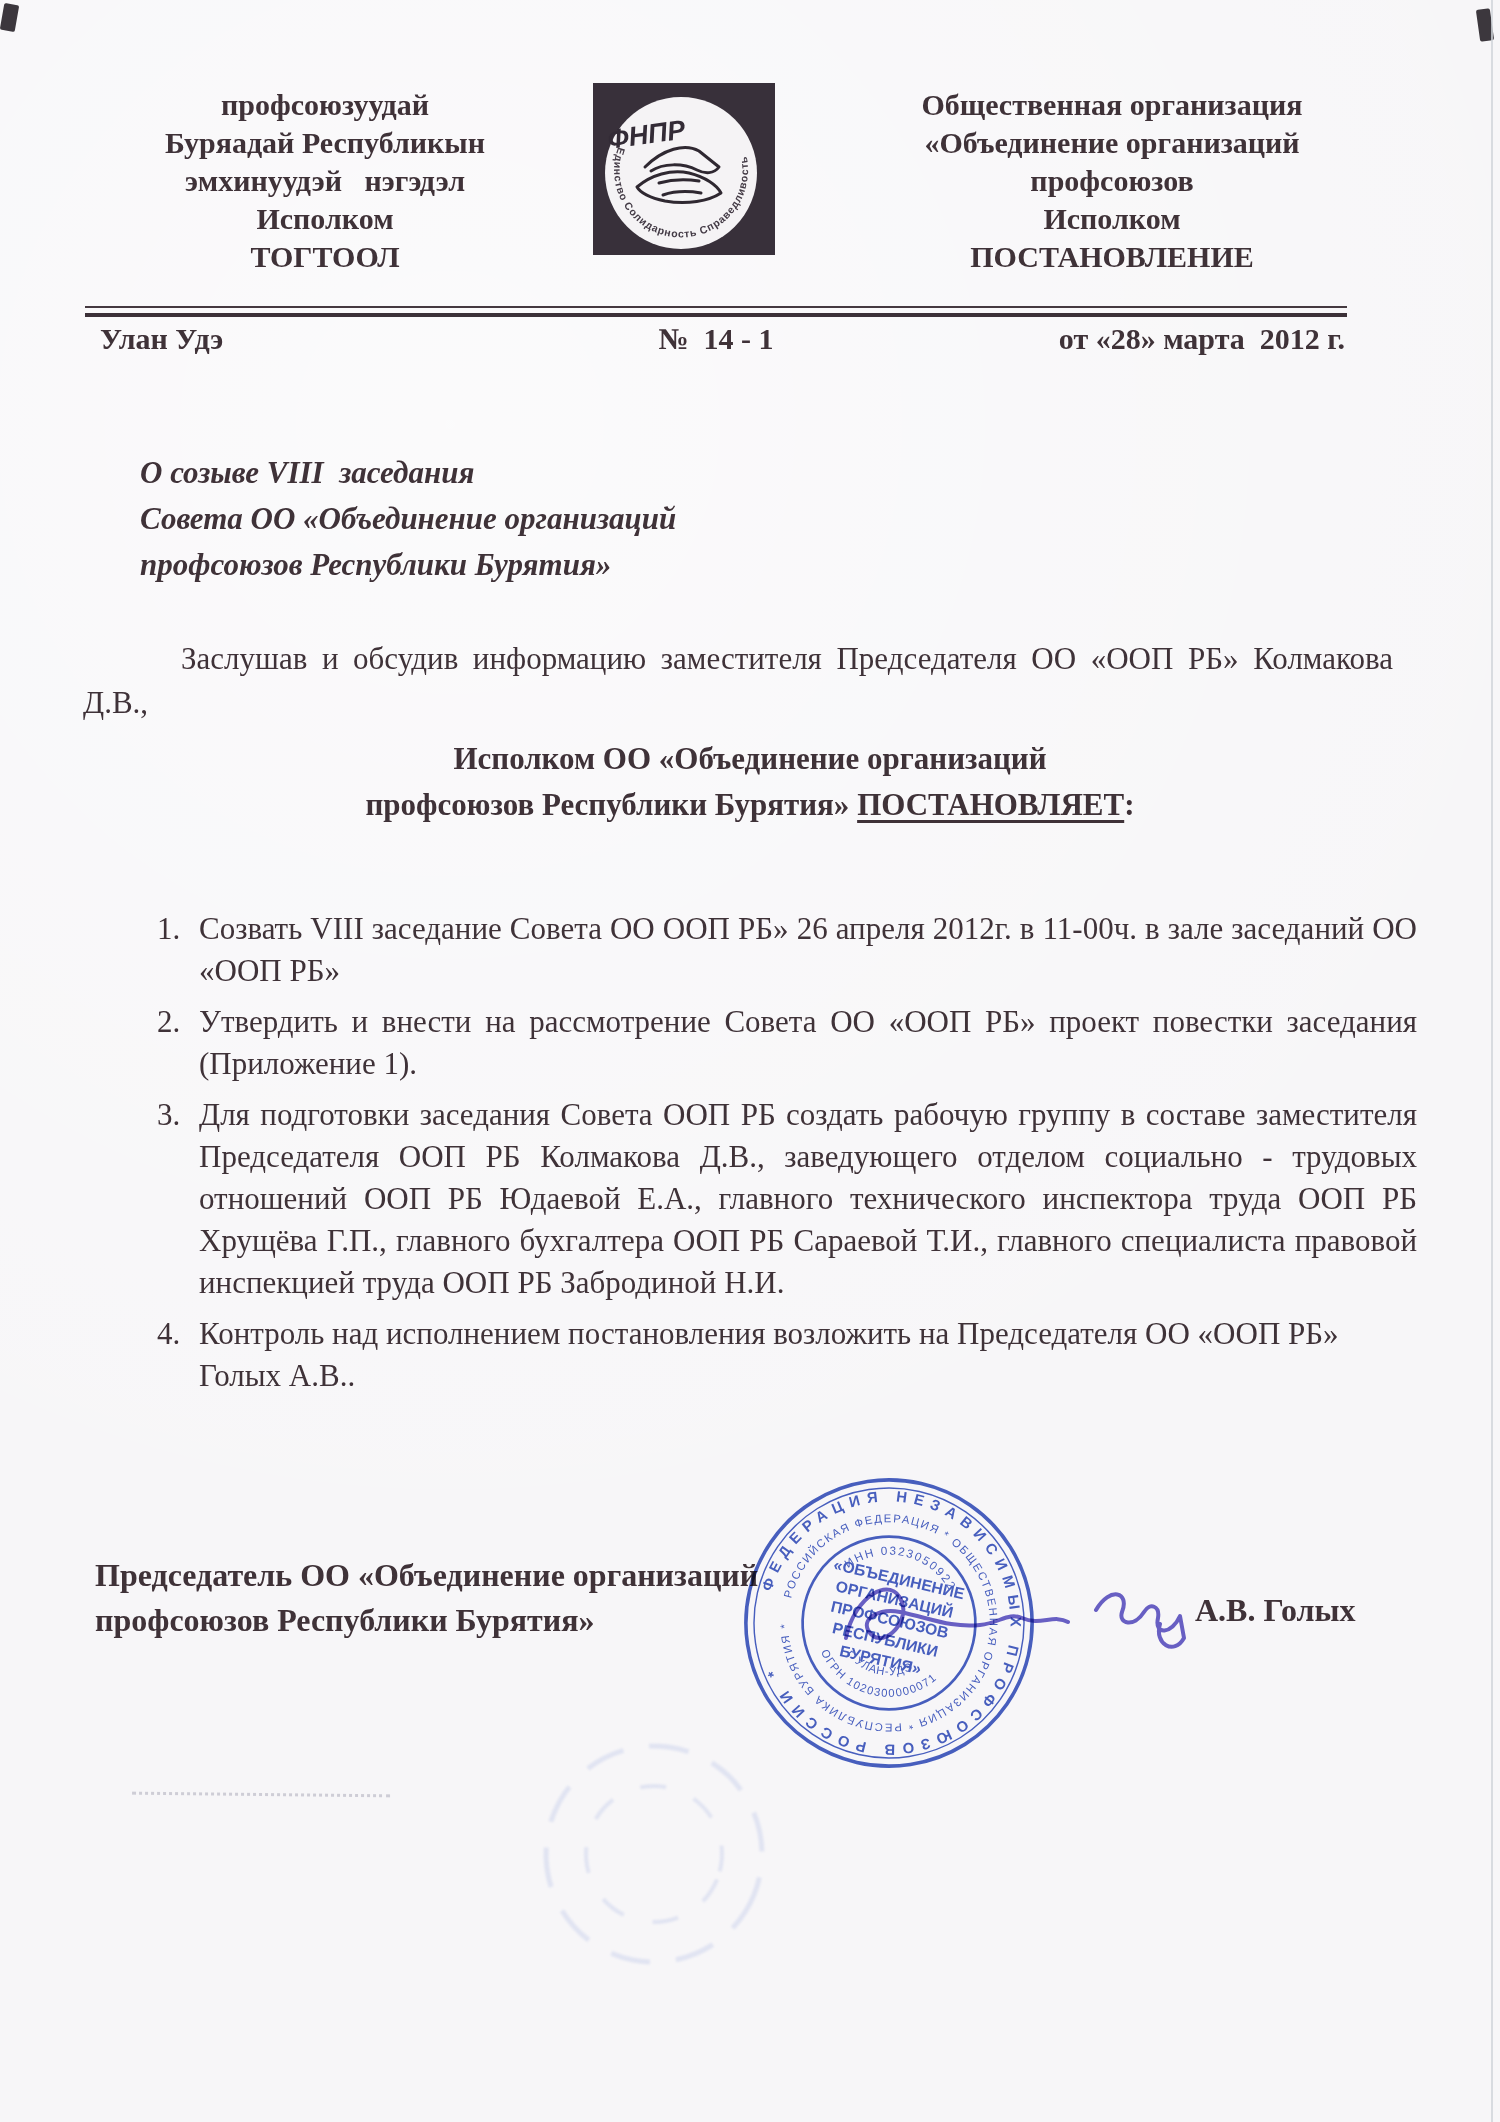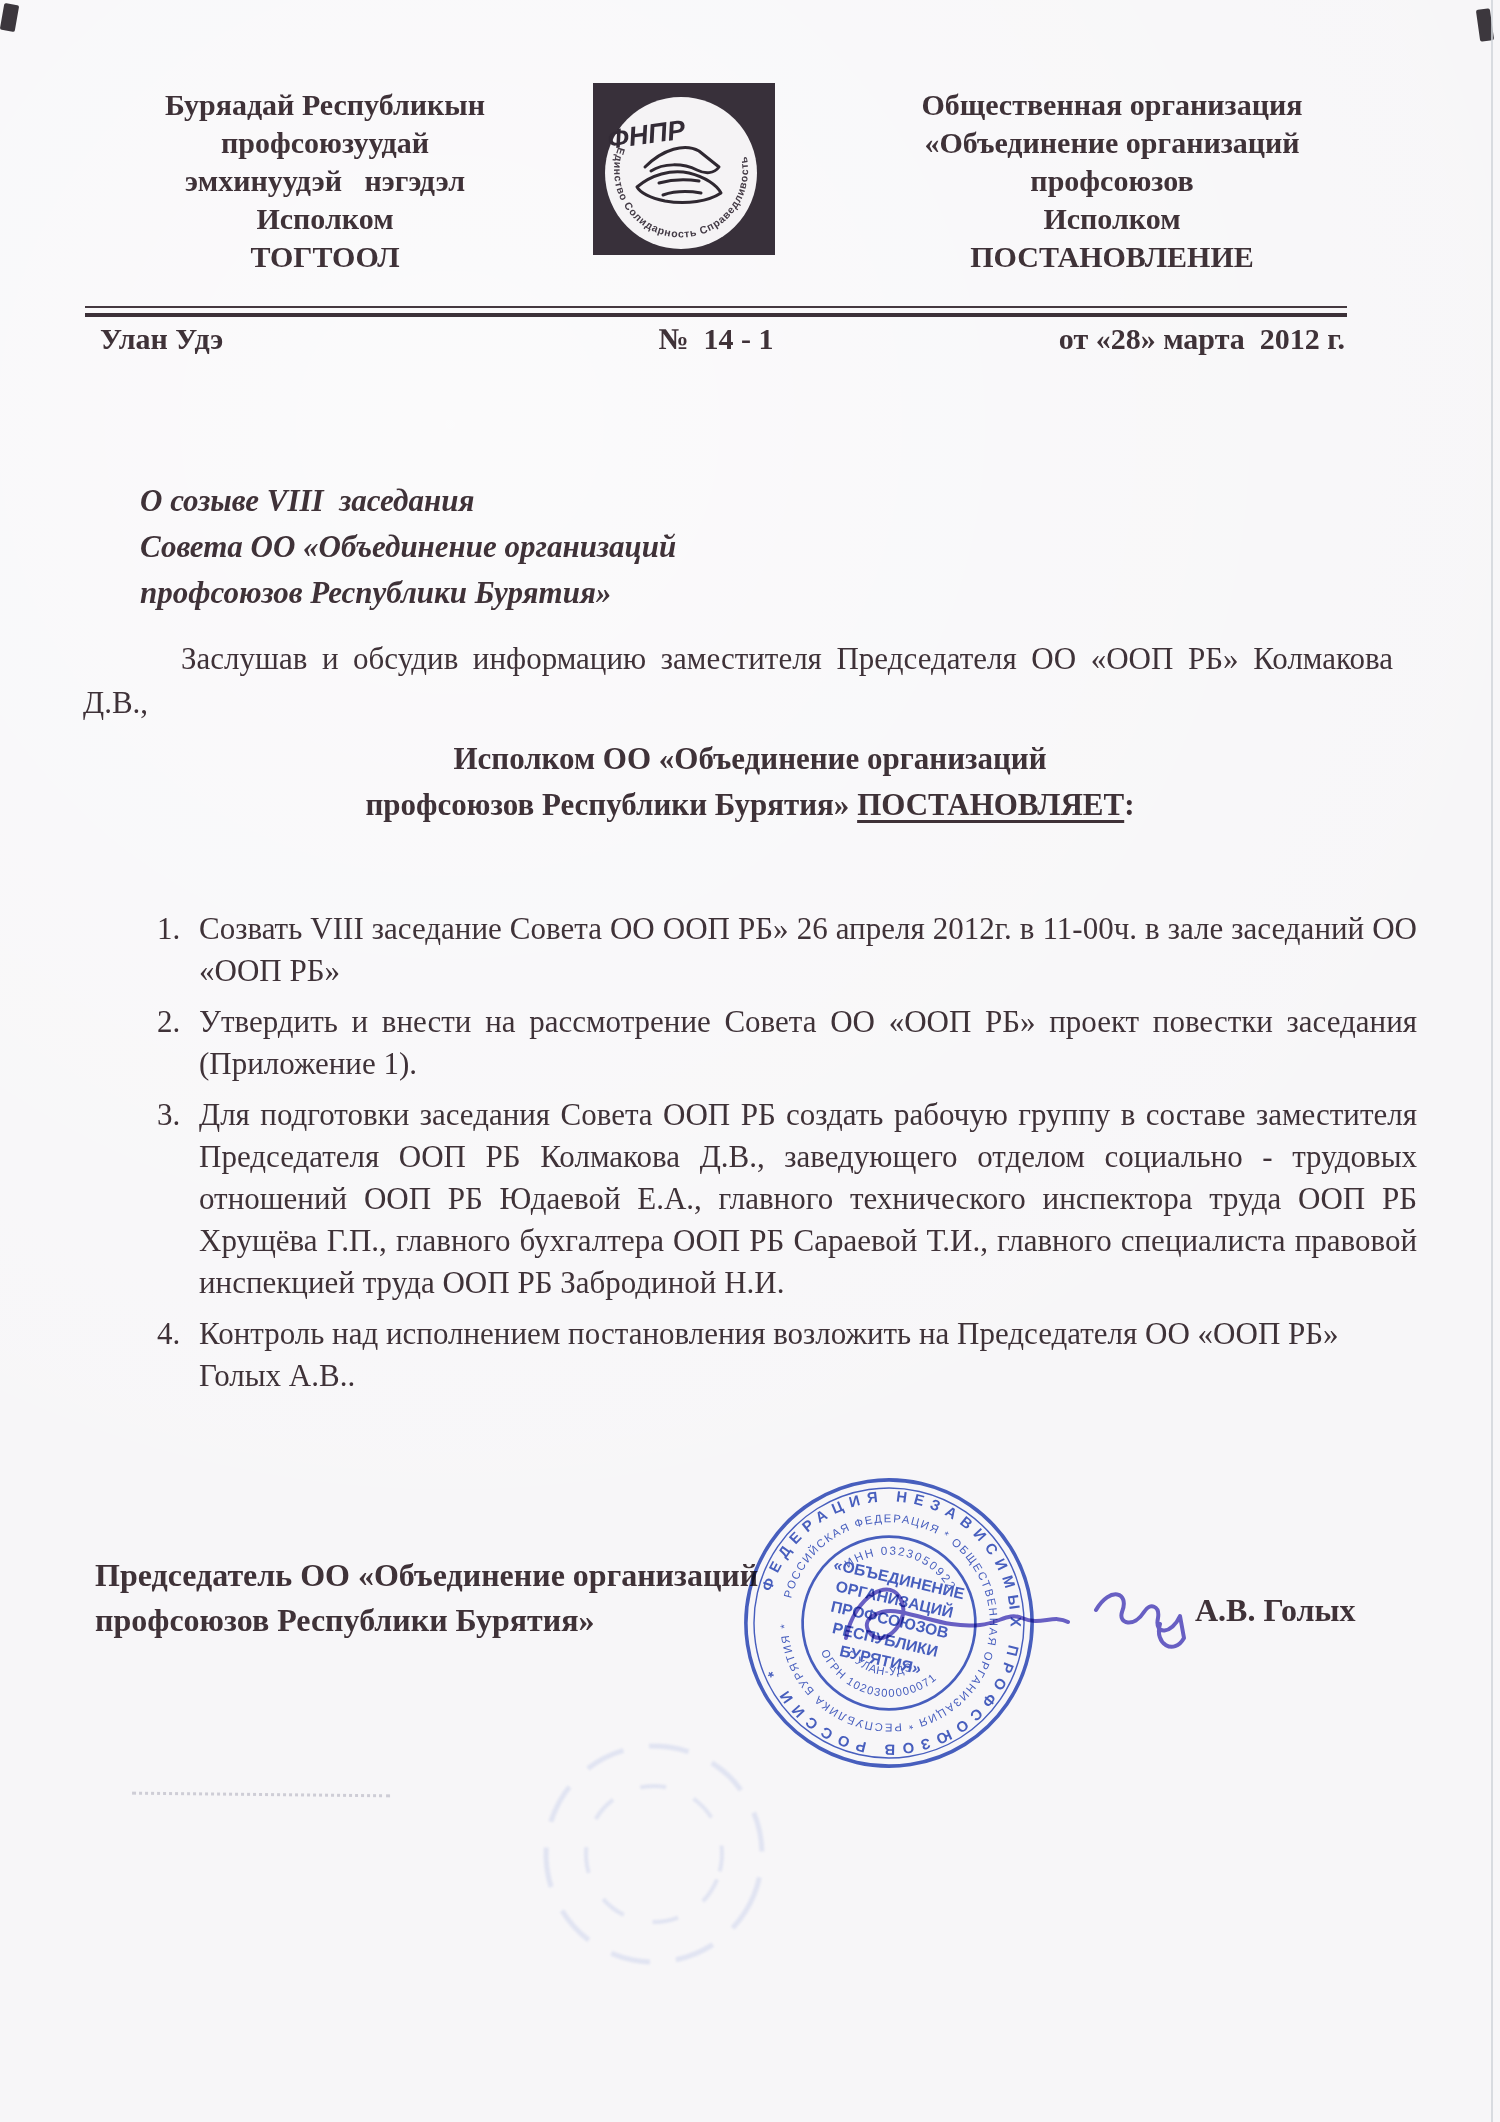--- a/index.html
+++ b/index.html
@@ -40,21 +40,21 @@
   .rule{position:absolute;left:85px;top:306px;width:1262px;height:5px;
     border-top:2px solid #453940;border-bottom:4px solid #3c3138;}
 
   .meta{position:absolute;left:85px;top:322px;width:1262px;height:42px;
     font-weight:bold;font-size:30px;}
   .meta .city{position:absolute;left:15px;top:0;}
   .meta .num{position:absolute;left:0;right:0;top:0;text-align:center;}
   .meta .date{position:absolute;right:2px;top:0;}
 
   .subject{position:absolute;left:140px;top:450px;width:760px;
-    font-weight:bold;font-style:italic;font-size:31px;line-height:46px;margin-top:28px;}
+    font-weight:bold;font-style:italic;font-size:31px;line-height:46px;}
 
   .intro{position:absolute;left:83px;top:606px;width:1310px;
     font-size:31px;line-height:44px;text-align:justify;text-indent:98px;}
 
   .resolution{position:absolute;left:95px;top:736px;width:1310px;text-align:center;
     font-weight:bold;font-size:31px;line-height:46px;}
   .resolution .u{text-decoration:underline;text-underline-offset:5px;}
 
   .res-list{position:absolute;left:143px;top:896px;width:1262px;margin:12px;padding:0;
     list-style:none;counter-reset:n;font-size:31px;line-height:42px;}
@@ -88,22 +88,22 @@
 <body>
 
 <div class="page">
 
   <div class="corner tl"></div>
   <div class="corner tr"></div>
   <div class="edge-line"></div>
   <div class="smudge"></div>
 
   <div class="hdr-left">
+    <div class="pre">профсоюзуудай</div>
     <div class="pre">Буряадай Республикын</div>
-    <div class="pre">профсоюзуудай</div>
     <div class="pre">эмхинуудэй   нэгэдэл</div>
     <div class="pre">Исполком</div>
     <div class="pre">ТОГТООЛ</div>
   </div>
 
   <div class="logo">
     <svg viewBox="0 0 182 172">
       <rect x="0" y="0" width="182" height="172" fill="#38303a"></rect>
       <circle cx="88" cy="90" r="76" fill="#f5f3f5"></circle>
       <defs>

